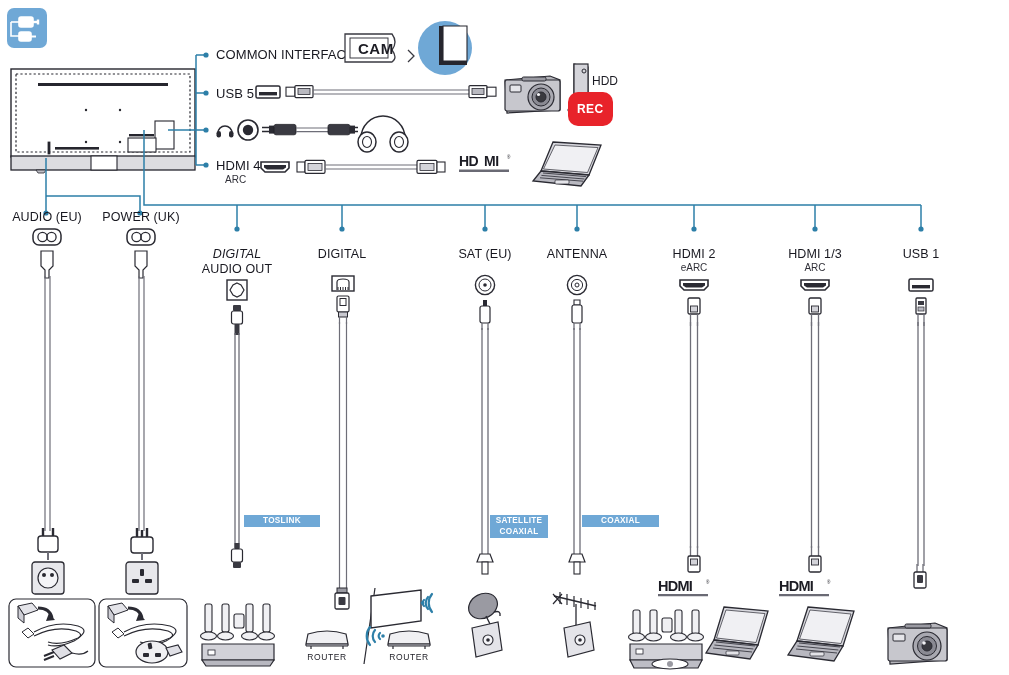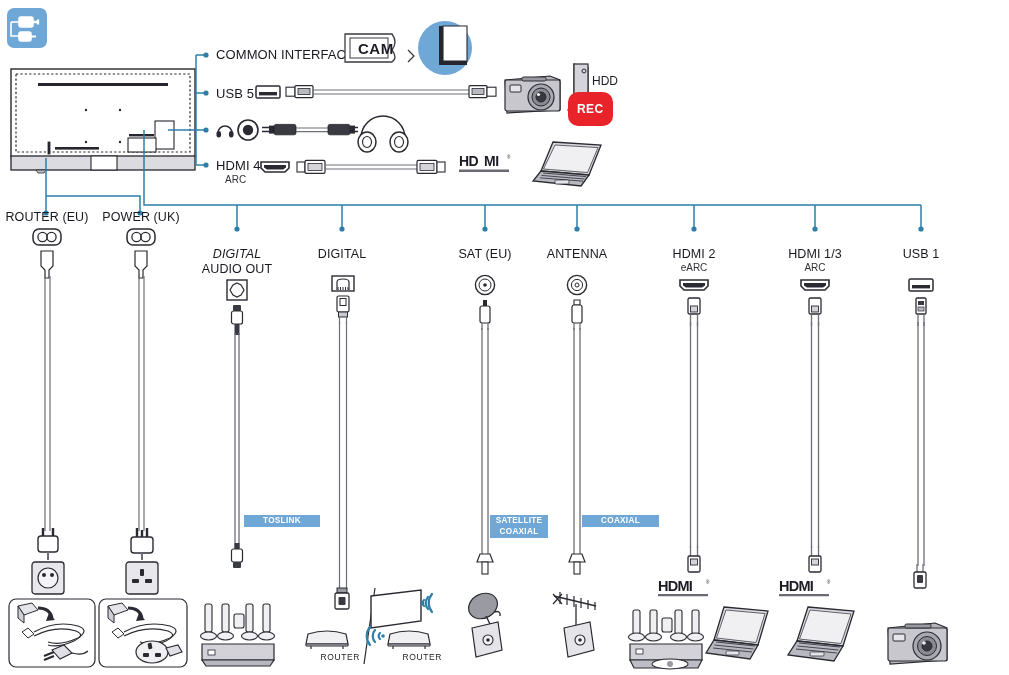--- a/index.html
+++ b/index.html
@@ -11,21 +11,21 @@
   .lbl-big{font-size:13px;}
   .lbl-sub{font-size:10px;color:#303038;white-space:nowrap;}
   .lbl-ctr{text-align:center;}
   .badge{background:#6FA8D6;color:#ffffff;font-size:8.2px;font-weight:bold;
          letter-spacing:.3px;padding:1px 19px;line-height:10px;white-space:nowrap;}
   .badge2{background:#6FA8D6;color:#fff;font-size:8.2px;font-weight:bold;
           letter-spacing:.3px;padding:1px 3px;line-height:10px;text-align:center;}
   .rec{background:#E8232A;color:#fff;font-size:12px;font-weight:bold;
        border-radius:10px;padding:10px 9px;letter-spacing:.4px;}
   .hdd{font-size:12px;color:#1c1c24;}
-  .routerlbl{font-size:8.5px;letter-spacing:.6px;color:#1c1c24;text-align:right;}
+  .routerlbl{font-size:8.5px;letter-spacing:.6px;color:#1c1c24;text-align:center;}
   .camtxt{font-size:15px;font-weight:bold;letter-spacing:.5px;color:#1c1c24;}
   svg{display:block;overflow:visible;}
 </style>
 </head>
 <body>
 
 <div class="stage">
 
   <div class="abs" style="left:7px;top:8px;">
     <svg width="40" height="40" viewBox="0 0 40 40">
@@ -239,21 +239,21 @@
       <circle cx="237" cy="229" r="2.6"></circle>
       <circle cx="342" cy="229" r="2.6"></circle>
       <circle cx="485" cy="229" r="2.6"></circle>
       <circle cx="577" cy="229" r="2.6"></circle>
       <circle cx="694" cy="229" r="2.6"></circle>
       <circle cx="815" cy="229" r="2.6"></circle>
       <circle cx="921" cy="229" r="2.6"></circle>
     </g>
   </svg>
 
-  <div class="abs lbl lbl-ctr" style="left:0px;top:210px;width:94px;">ROUTER (EU)</div>
+  <div class="abs lbl lbl-ctr" style="left:0px;top:210px;width:94px;">AUDIO (EU)</div>
   <div class="abs" style="left:32px;top:228px;">
     <svg width="30" height="18" viewBox="0 0 30 18">
       <rect x="1" y="1" width="28" height="16" rx="6" fill="#ffffff" stroke="#2a2a32" stroke-width="1.5"></rect>
       <circle cx="10.5" cy="9" r="4.6" fill="none" stroke="#2a2a32" stroke-width="1.3"></circle>
       <circle cx="19.5" cy="9" r="4.6" fill="none" stroke="#2a2a32" stroke-width="1.3"></circle>
     </svg>
   </div>
   <div class="abs" style="left:38px;top:250px;">
     <svg width="18" height="28" viewBox="0 0 18 28">
       <path d="M3 1 L15 1 L15 16 L11 20 L11 28 L7 28 L7 20 L3 16 Z" fill="#ffffff" stroke="#2a2a32" stroke-width="1.2"></path>

